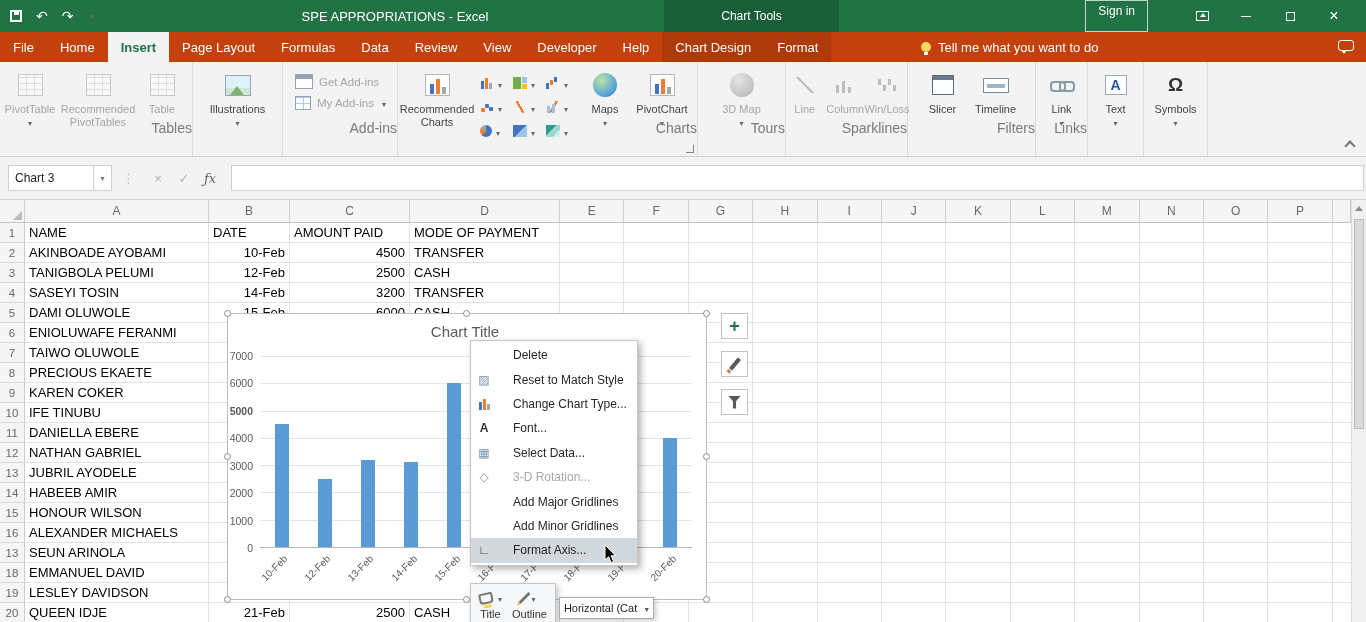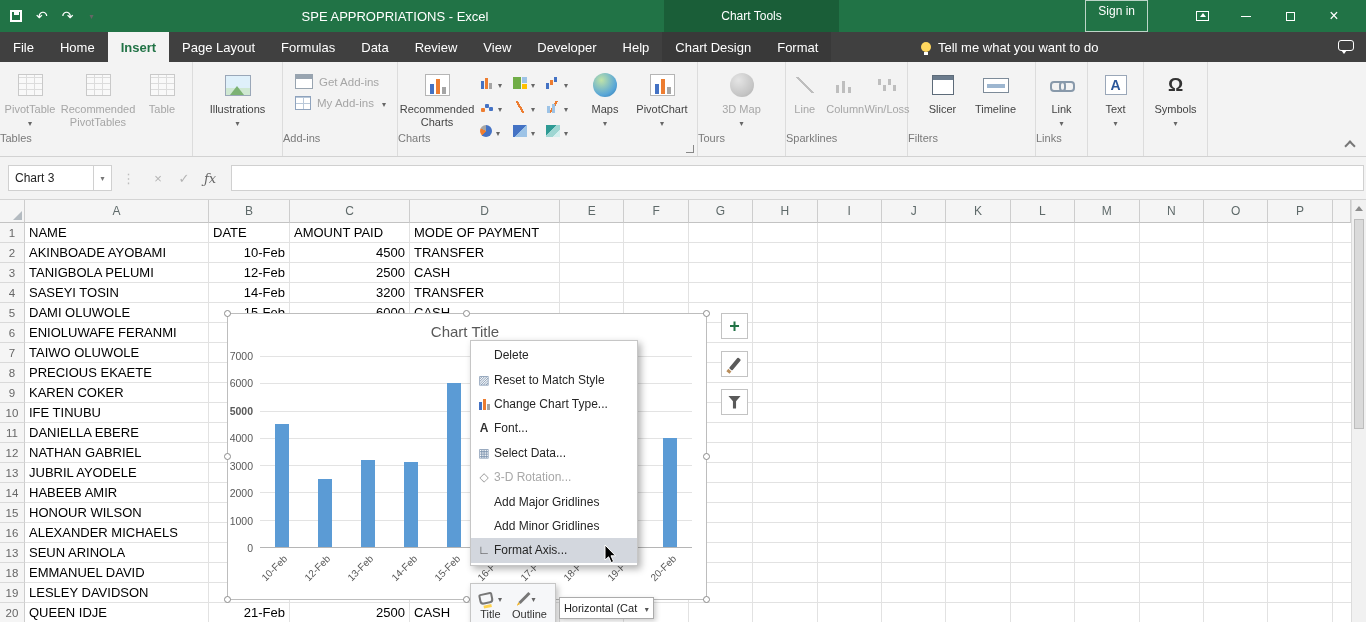--- a/index.html
+++ b/index.html
@@ -19,34 +19,34 @@
   .signin{border:1px solid rgba(255,255,255,.7);padding:3px 12px;font-size:12px;margin-right:38px}
   .winbtn{width:32px;height:32px;display:flex;align-items:center;justify-content:center}
   .ico-ribdisp{width:13px;height:10px;border:1px solid #fff;position:relative}
   .ico-ribdisp::after{content:"";position:absolute;left:3px;top:1px;border-left:3px solid transparent;border-right:3px solid transparent;border-bottom:4px solid #fff}
   .ico-min{width:10px;height:1px;background:#fff}
   .ico-max{width:9px;height:9px;border:1px solid #fff}
   .ico-close{font-size:16px;line-height:1}
   .gap18{width:12px}
 
   
-  .tabrow{position:absolute;left:0;top:32px;width:100%;height:30px;background:#404040;display:flex;color:#fff;font-size:13px}
+  .tabrow{position:absolute;left:0;top:32px;width:100%;height:30px;background:#c2410c;display:flex;color:#fff;font-size:13px}
   .tab{padding:0 13px;display:flex;align-items:center;cursor:default;white-space:nowrap}
   .tab.active{background:#f3f3f3;color:#217346;font-weight:bold}
   .tab.ctx{background:rgba(0,0,0,.10)}
   .tellme{display:flex;align-items:center;gap:7px;margin-left:16px;white-space:nowrap}
   .bulb{width:10px;height:10px;border-radius:50%;background:#ffd75e;position:relative}
   .bulb::after{content:"";position:absolute;left:3px;top:10px;width:4px;height:3px;background:#fff}
   .bubble{position:absolute;right:12px;top:8px;width:16px;height:11px;border:1px solid #fff;border-radius:3px}
   .bubble::after{content:"";position:absolute;left:2px;bottom:-4px;border-left:3px solid transparent;border-right:3px solid transparent;border-top:4px solid #fff}
 
   
   .ribbon{position:absolute;left:0;top:62px;width:100%;height:95px;background:#f3f3f3;border-bottom:1px solid #d2d2d2;display:flex}
   .rgroup{position:relative;height:100%;border-right:1px solid #dcdcdc;flex:none;display:flex;align-items:flex-start;padding-top:5px}
-  .gname{position:absolute;bottom:12px;left:0;right:0;text-align:left;font-size:11px;color:#7a7a7a}
+  .gname{position:absolute;bottom:20px;left:0;right:0;text-align:right;font-size:14px;color:#7a7a7a}
   .bb{display:flex;flex-direction:column;align-items:center;font-size:11px;color:#444;text-align:center;line-height:1.15;padding-top:3px}
   .bb .bico{height:30px;display:flex;align-items:center;justify-content:center;margin-bottom:3px}
   .dd::after{content:"▾";font-size:8px;color:#666;display:inline-block;margin-left:2px}
   .bb .ddu::after{content:"▾";font-size:8px;color:#666}
   .dis{color:#a6a6a6}
   .dis .bico{filter:grayscale(1);opacity:.5}
   .sbtn{display:flex;align-items:center;gap:6px;font-size:11.5px;margin:7px 10px 0 12px;white-space:nowrap}
   .launcher{position:absolute;right:3px;bottom:3px;width:8px;height:8px;border-right:1px solid #888;border-bottom:1px solid #888}
   .collapse-chev{position:absolute;right:12px;bottom:6px;width:8px;height:8px;border-left:2px solid #777;border-top:2px solid #777;transform:rotate(45deg)}
 
@@ -132,21 +132,21 @@
 
   .chart-side{position:absolute;left:721px;top:313px;z-index:21;display:flex;flex-direction:column;gap:12px}
   .csbtn{width:27px;height:26px;background:#fff;border:1px solid #c3c3c3;display:flex;align-items:center;justify-content:center}
   .cs-plus{color:#217346;font-size:18px;font-weight:bold;line-height:1}
   .brushico{width:4px;height:14px;background:#5a5a5a;transform:rotate(40deg);border-radius:1px;position:relative}
   .brushico::after{content:"";position:absolute;left:0;bottom:-4px;width:4px;height:3px;background:#b98d5a}
   .funnelico{width:13px;height:13px;background:#5a5a5a;clip-path:polygon(0 0,100% 0,62% 45%,62% 100%,38% 100%,38% 45%)}
 
   
   .cmenu{position:absolute;left:470px;top:340px;width:168px;background:#fff;border:1px solid #c6c6c6;box-shadow:3px 3px 7px rgba(0,0,0,.3);z-index:30;padding:2px 0;font-size:12px;color:#262626}
-  .mi{display:flex;align-items:center;height:24.4px;padding:0 8px 0 5px;gap:2px}
+  .mi{display:flex;align-items:center;height:24.4px;padding:0 8px 0 5px;gap:21px}
   .mi.hl{background:#d3d7de}
   .mi.dis{color:#a8a8a8}
   .mico{width:16px;height:16px;flex:none;display:flex;align-items:center;justify-content:center;font-size:12px}
   .i-font-icon::before{content:"A";font-weight:bold;color:#333;font-size:12px}
   .i-reset-style-icon::before{content:"▨";color:#7b92ad}
   .i-select-data-icon::before{content:"▦";color:#7b92ad}
   .i-rotation-icon::before{content:"◇";color:#999}
   .i-format-axis-icon::before{content:"∟";font-weight:bold;color:#444}
   .i-chart-type-icon{background:linear-gradient(#4472c4,#4472c4) 3px 6px/3px 8px no-repeat,linear-gradient(#ed7d31,#ed7d31) 7px 3px/3px 11px no-repeat,linear-gradient(#a5a5a5,#a5a5a5) 11px 8px/3px 6px no-repeat}
 

